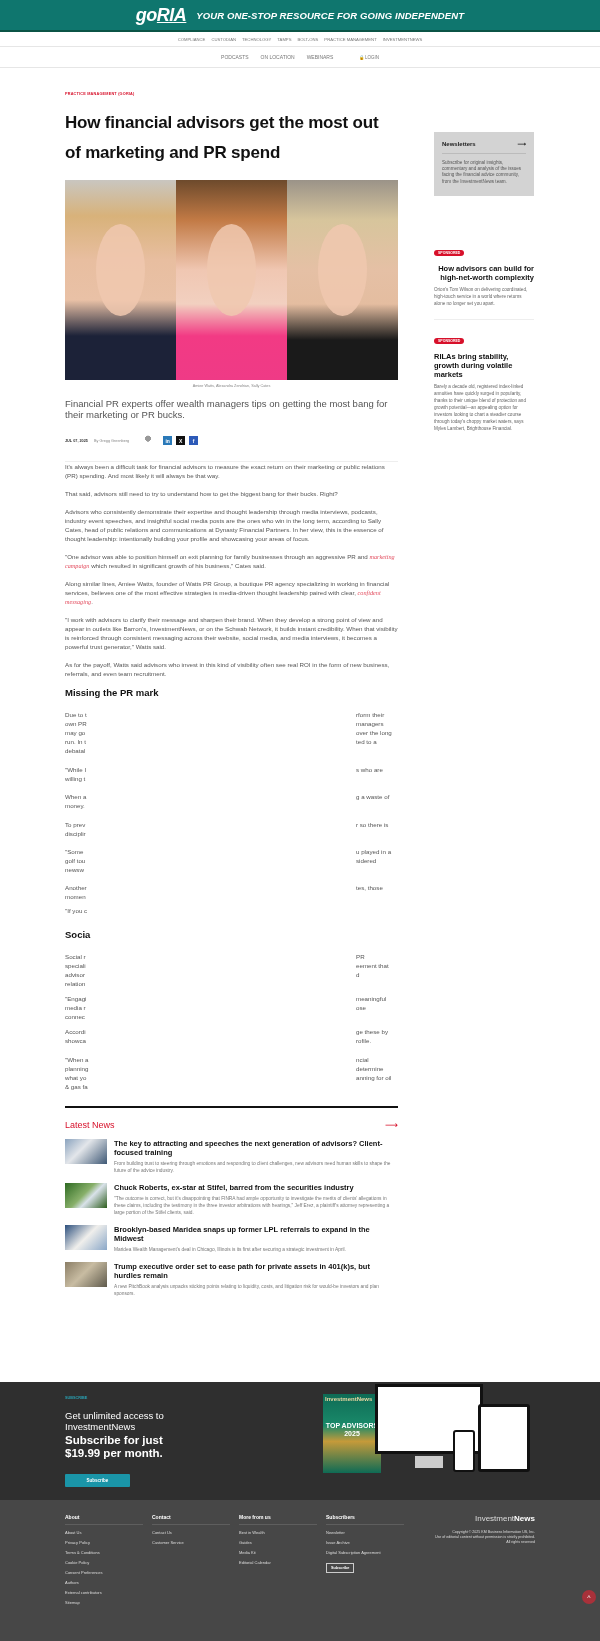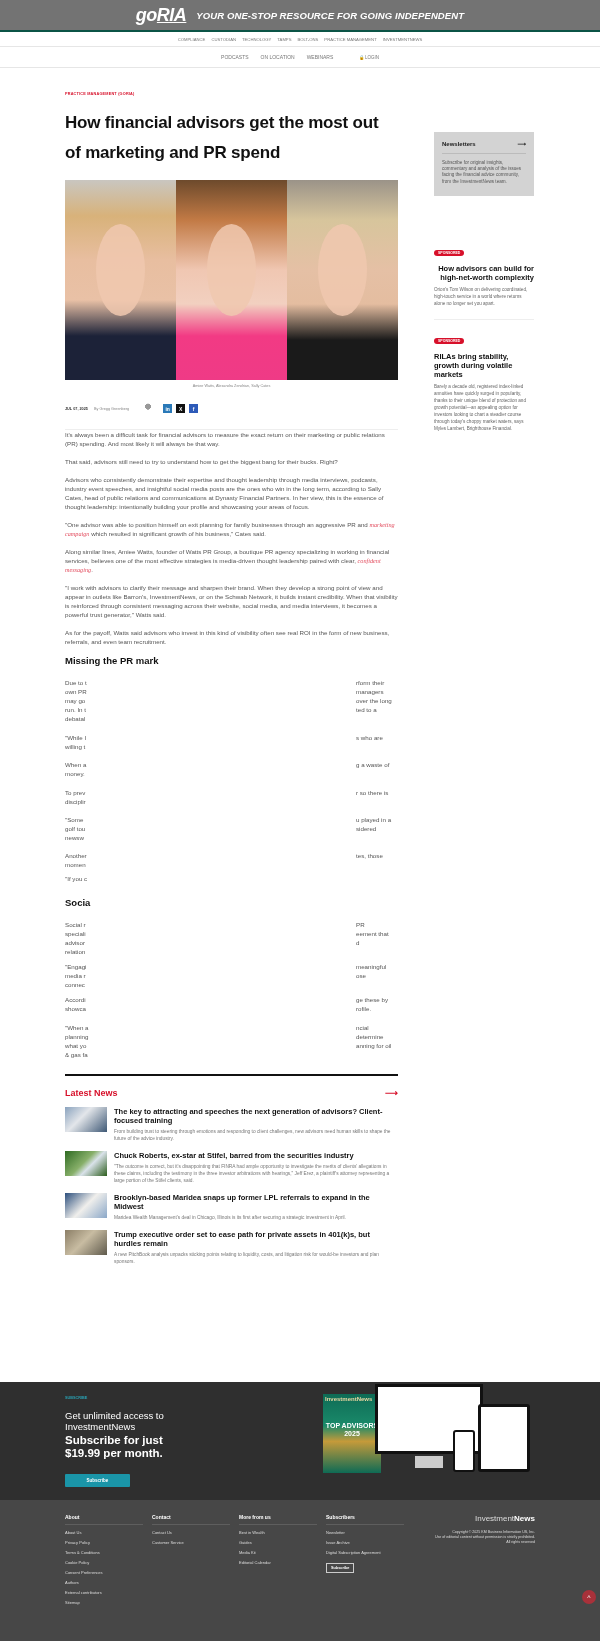--- a/index.html
+++ b/index.html
@@ -1,17 +1,17 @@
 <!DOCTYPE html>
 <html><head>
 <meta charset="utf-8">
 <style>
   * { box-sizing: border-box; margin: 0; padding: 0; }
   html, body { width: 600px; background: #ffffff; font-family: "Liberation Sans", sans-serif; color: #333; }
-  .topbar { height: 32px; background: #737373; display: flex; align-items: center; justify-content: center; gap: 10px; border-bottom: 2px solid #0b5446; }
+  .topbar { height: 32px; background: #0f766e; display: flex; align-items: center; justify-content: center; gap: 10px; border-bottom: 2px solid #0b5446; }
   .logo { font-style: italic; font-weight: bold; font-size: 18px; color: #fff; letter-spacing: -0.5px; }
   .logo b { color: #fff; text-decoration: underline; }
   .tagline { font-style: italic; font-weight: bold; font-size: 9.5px; color: #fff; letter-spacing: 0.1px; }
   .nav1 { height: 14px; display: flex; justify-content: center; align-items: center; gap: 6px; border-bottom: 1px solid #e6e6e6; margin-top: 1px; }
   .nav1 a { font-size: 4.2px; color: #777; text-decoration: none; }
   .nav2 { height: 21px; display: flex; justify-content: center; align-items: center; gap: 12px; border-bottom: 1px solid #e6e6e6; }
   .nav2 a { font-size: 5px; color: #777; text-decoration: none; }
   .nav2 .login { margin-left: 14px; font-size: 4.5px; }
   .wrap { position: relative; width: 600px; }
   .main { position: absolute; left: 65px; top: 92px; width: 333px; }
@@ -31,21 +31,21 @@
   .avatar { width: 10px; height: 13px; background: radial-gradient(circle at 50% 35%, #999 0 30%, #fff 32%); margin-left: 10px; }
   .social { width: 9px; height: 9px; display: inline-flex; align-items: center; justify-content: center; font-size: 5px; color: #fff; font-weight: bold; }
   .s-li { background: #2a79b8; margin-left: 6px; } .s-x { background: #111; } .s-fb { background: #2d5ab8; }
   .body { margin-top: 14px; border-top: 1px solid #eee; }
   .body p { font-size: 6.2px; line-height: 9px; color: #555; margin-bottom: 9px; }
   .body p em { color: #e24b5d; font-style: italic; font-family: "Liberation Serif", serif; }
   .body h2 { font-size: 9.5px; font-weight: bold; color: #111; margin: 4px 0 12px; }
   .fragments { position: relative; }
   .divider { height: 2px; background: #111; margin-top: 12px; }
   .latest-head { display: flex; justify-content: space-between; align-items: center; margin-top: 12px; }
-  .latest-head span { font-size: 9px; font-weight: bold; color: #d7102a; }
+  .latest-head span { font-size: 9px; font-weight: normal; color: #d7102a; }
   .arrow { color: #e04a5a; font-size: 10px; }
   .news { display: flex; gap: 7px; margin-top: 9px; }
   .thumb { width: 42px; height: 25px; flex: none; }
   .t1 { background: linear-gradient(135deg,#8aa3be,#e3e6ea 40%,#3e5875); }
   .t2 { background: linear-gradient(135deg,#2e6a22,#88b06a 45%,#d9e2ea 60%,#2c5d1c); }
   .t3 { background: linear-gradient(135deg,#a7b7c8,#c8ced4 50%,#8d99a6); }
   .t4 { background: linear-gradient(135deg,#2c4f7d,#f0efec 50%,#8aa7c8); }
   .t5 { background: linear-gradient(135deg,#8b7e66,#c8bca2 45%,#5f5a4c); }
   .news h3 { font-size: 7.5px; line-height: 9px; font-weight: bold; color: #111; }
   .news p { font-size: 4.8px; line-height: 7px; color: #777; margin-top: 3px; }
@@ -119,20 +119,21 @@
         </div>
       <div class="p p2">
           <div class="face"></div>
         </div>
       <div class="p p3">
           <div class="face"></div>
         </div>
     </div>
     <div class="caption">Amiee Watts, Alexandra Zendrian, Sally Cates</div>
 
+    <div class="dek">Financial PR experts offer wealth managers tips on getting the most bang for their marketing or PR bucks.</div>
 
     <div class="byline">
       <span class="date">JUL 07, 2025</span>
       <span class="author">By Gregg Greenberg</span>
       <span class="avatar"></span>
       <span class="social s-li">in</span>
       <span class="social s-x">X</span>
       <span class="social s-fb">f</span>
     </div>
 

